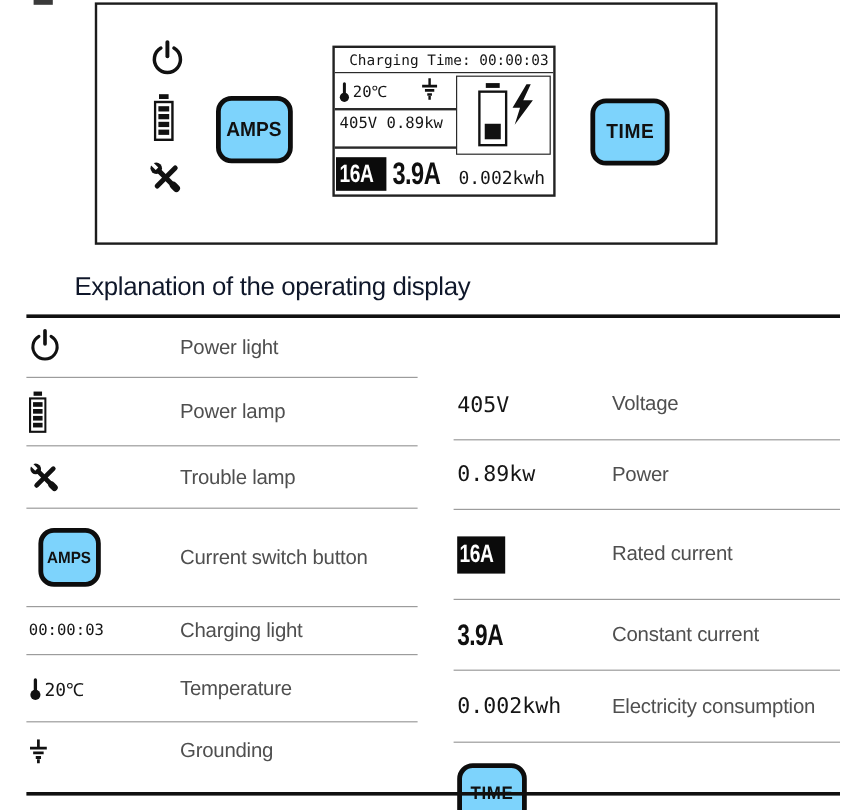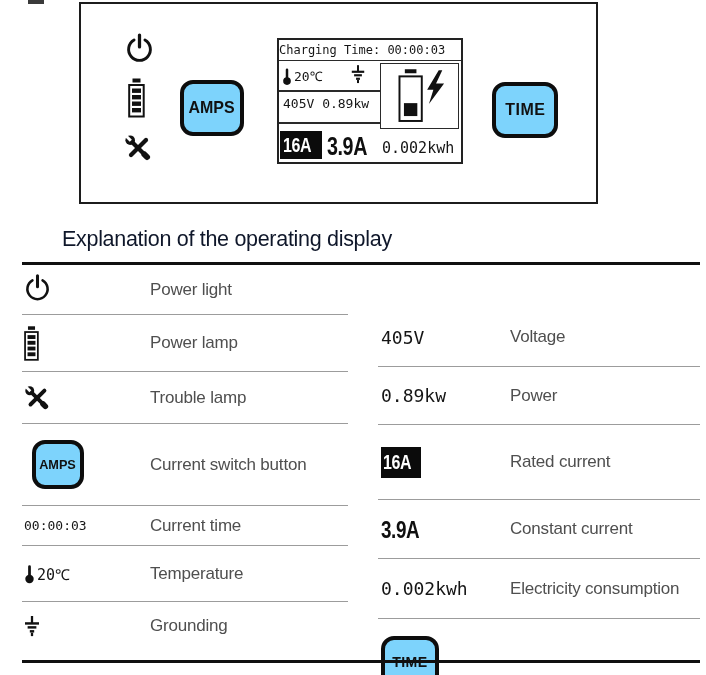--- a/index.html
+++ b/index.html
@@ -18,21 +18,21 @@
           letter-spacing:-.5px; }
 
   .key { border:4.5px solid #0d0d0d; border-radius:13px; background:#7dd3fc;
          display:flex; align-items:center; justify-content:center;
          font-weight:700; color:#111; }
   .key > span { display:inline-block; transform:scaleX(.94); }
 
   
   .lcd { left:196px; top:34px; width:186px; height:126px; border:2px solid #222; background:#fff; }
   .lcd-row1 { left:0; top:0; width:100%; height:21px; border-bottom:1.5px solid #2a2a2a;
-              font-size:12px; line-height:20px; padding-left:0; white-space:nowrap; }
+              font-size:12px; line-height:20px; padding-left:12px; white-space:nowrap; }
   .lcd-temp { left:3px; top:25px; height:22px; display:flex; align-items:center; gap:2px; font-size:13px; }
   .lcd-div1 { left:0; top:50px; width:101px; height:1.5px; background:#2a2a2a; }
   .lcd-volt { left:4px; top:56px; font-size:13px; }
   .lcd-div2 { left:0; top:82px; width:101px; height:1.5px; background:#2a2a2a; }
   .lcd-batbox { left:101px; top:23px; width:79px; height:66px; border:1.5px solid #2a2a2a; background:#fff;
                 display:flex; align-items:center; justify-content:center; }
   .lcd-badge { left:1px; top:91px; width:42px; height:28px; background:#0b0b0b; color:#fff;
                display:flex; align-items:center; justify-content:center; font-size:20px; }
   .lcd-badge .din { color:#fff; transform:scaleX(.8) scaleY(1.05); }
   .lcd-amp { left:48px; top:92px; font-size:24px; }
@@ -205,21 +205,21 @@
         <span>AMPS</span>
       </div>
     </div>
     <span class="lbl">Current switch button</span>
   </div>
 
   <div class="row" style="height:40px;">
     <div class="cell-icon">
       <span class="mono small-mono">00:00:03</span>
     </div>
-    <span class="lbl">Current time</span>
+    <span class="lbl">Charging light</span>
   </div>
 
   <div class="row" style="height:56px;">
     <div class="cell-icon" style="gap:2px;">
       <svg width="11" height="20" viewBox="0 0 12 21">
         <rect x="4.5" y="1" width="3" height="12" rx="1.5" fill="#111"></rect>
         <circle cx="6" cy="16" r="4.6" fill="#111"></circle>
       </svg>
       <span class="mono" style="font-size:15px;">20℃</span>
     </div>

